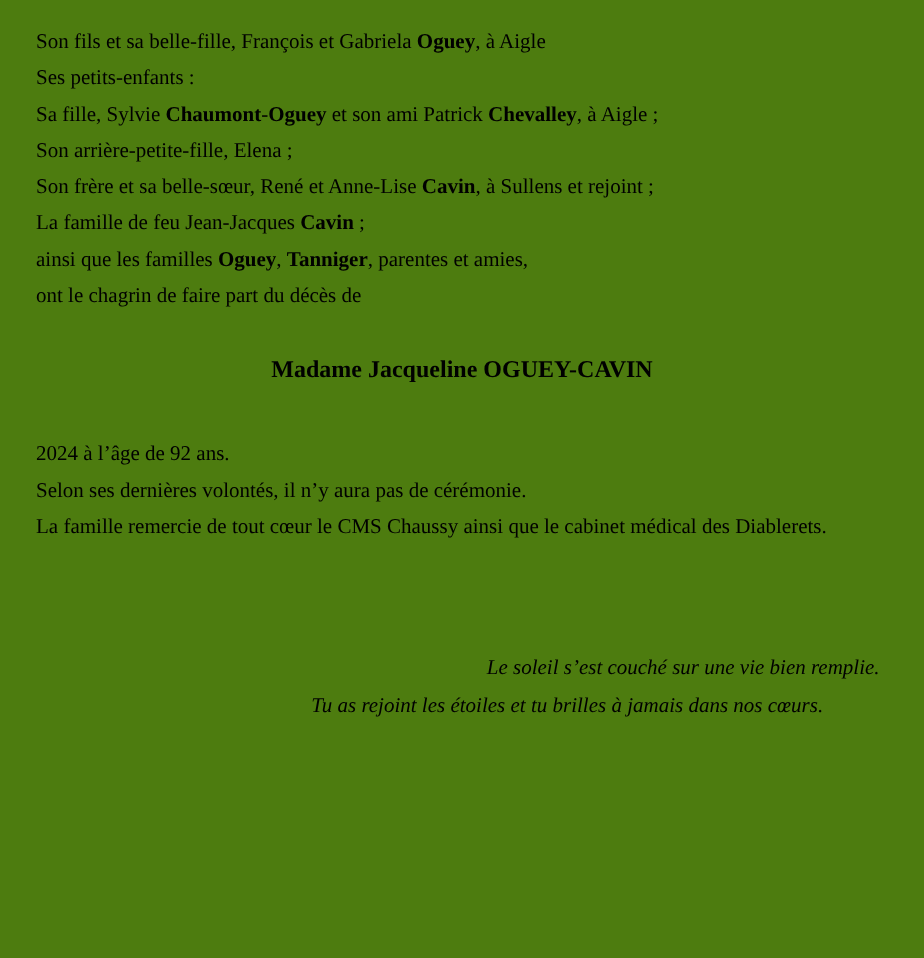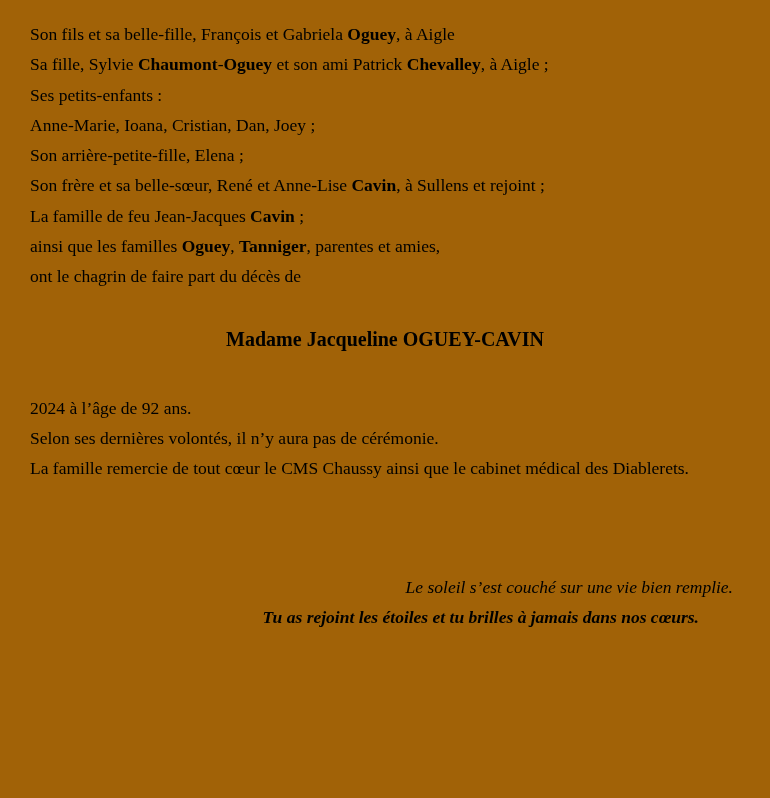--- a/index.html
+++ b/index.html
@@ -6,21 +6,21 @@
     margin: 0;
     padding: 0;
     background: #ffffff;
   }
   .page {
     position: relative;
     width: 770px;
     height: 798px;
     box-sizing: border-box;
     padding: 19px 30px 0 30px;
-    background: #a16207;
+    background: #4d7c0f;
     color: #000000;
     font-family: "Liberation Serif", "DejaVu Serif", serif;
     font-size: 17.5px;
     overflow: hidden;
   }
   .line {
     line-height: 30.3px;
     white-space: nowrap;
   }
   .b {
@@ -38,32 +38,31 @@
     margin-top: 37px;
   }
   .quote {
     margin-top: 88px;
     font-style: italic;
   }
   .quote .line {
     text-align: right;
   }
   .quote .q1 { margin-right: 7px; }
-  .quote .q2 { margin-right: 41px; font-weight: bold; }
+  .quote .q2 { margin-right: 54px; }
 </style>
 </head>
 <body>
 
 <div class="page">
 
   <div class="intro">
     <div class="line"><span>Son fils et sa belle-fille, François et Gabriela </span><span class="b">Oguey</span><span>, à Aigle</span></div>
+    <div class="line"><span>Ses petits-enfants :</span></div>
     <div class="line"><span>Sa fille, Sylvie </span><span class="b">Chaumont</span><span>-</span><span class="b">Oguey</span><span> et son ami Patrick </span><span class="b">Chevalley</span><span>, à Aigle ;</span></div>
-    <div class="line"><span>Ses petits-enfants :</span></div>
-    <div class="line"><span>Anne-Marie, Ioana, Cristian, Dan, Joey ;</span></div>
     <div class="line"><span>Son arrière-petite-fille, Elena ;</span></div>
     <div class="line"><span>Son frère et sa belle-sœur, René et Anne-Lise </span><span class="b">Cavin</span><span>, à Sullens et rejoint ;</span></div>
     <div class="line"><span>La famille de feu Jean-Jacques </span><span class="b">Cavin</span><span> ;</span></div>
     <div class="line"><span>ainsi que les familles </span><span class="b">Oguey</span><span>, </span><span class="b">Tanniger</span><span>, parentes et amies,</span></div>
     <div class="line"><span>ont le chagrin de faire part du décès de</span></div>
   </div>
 
   <h1 class="title">Madame Jacqueline OGUEY-CAVIN</h1>
 
   <div class="details">

